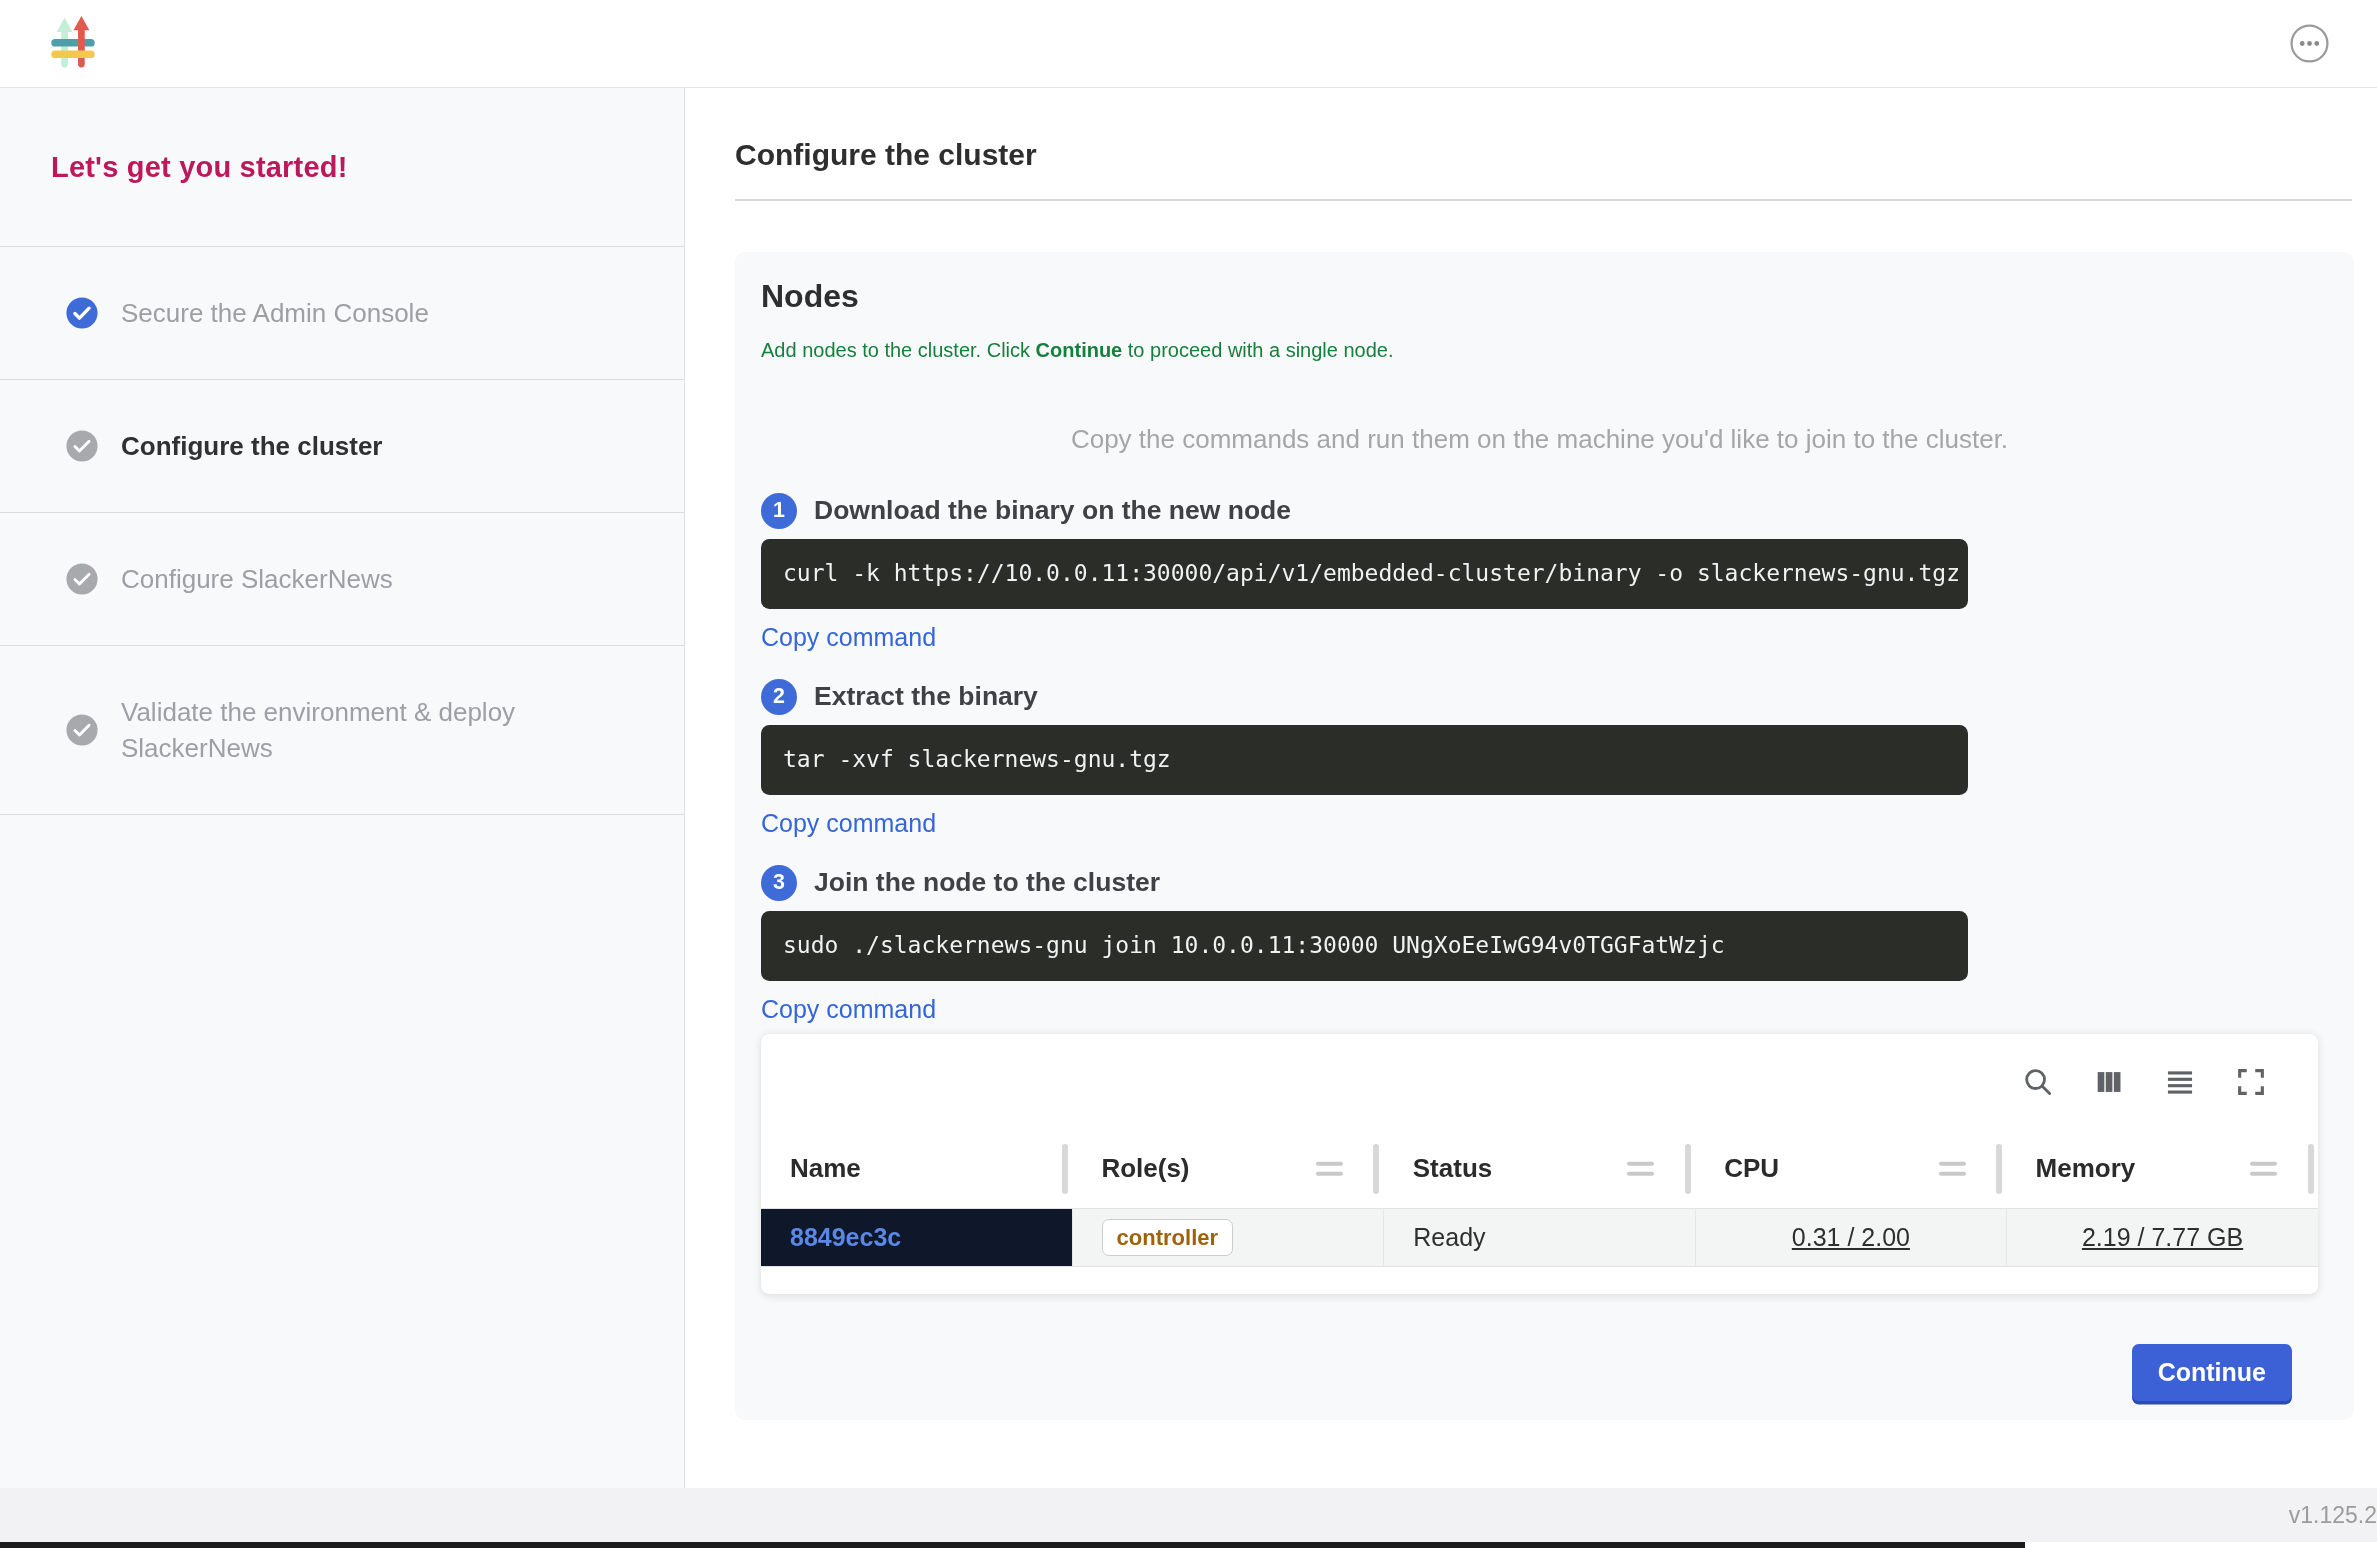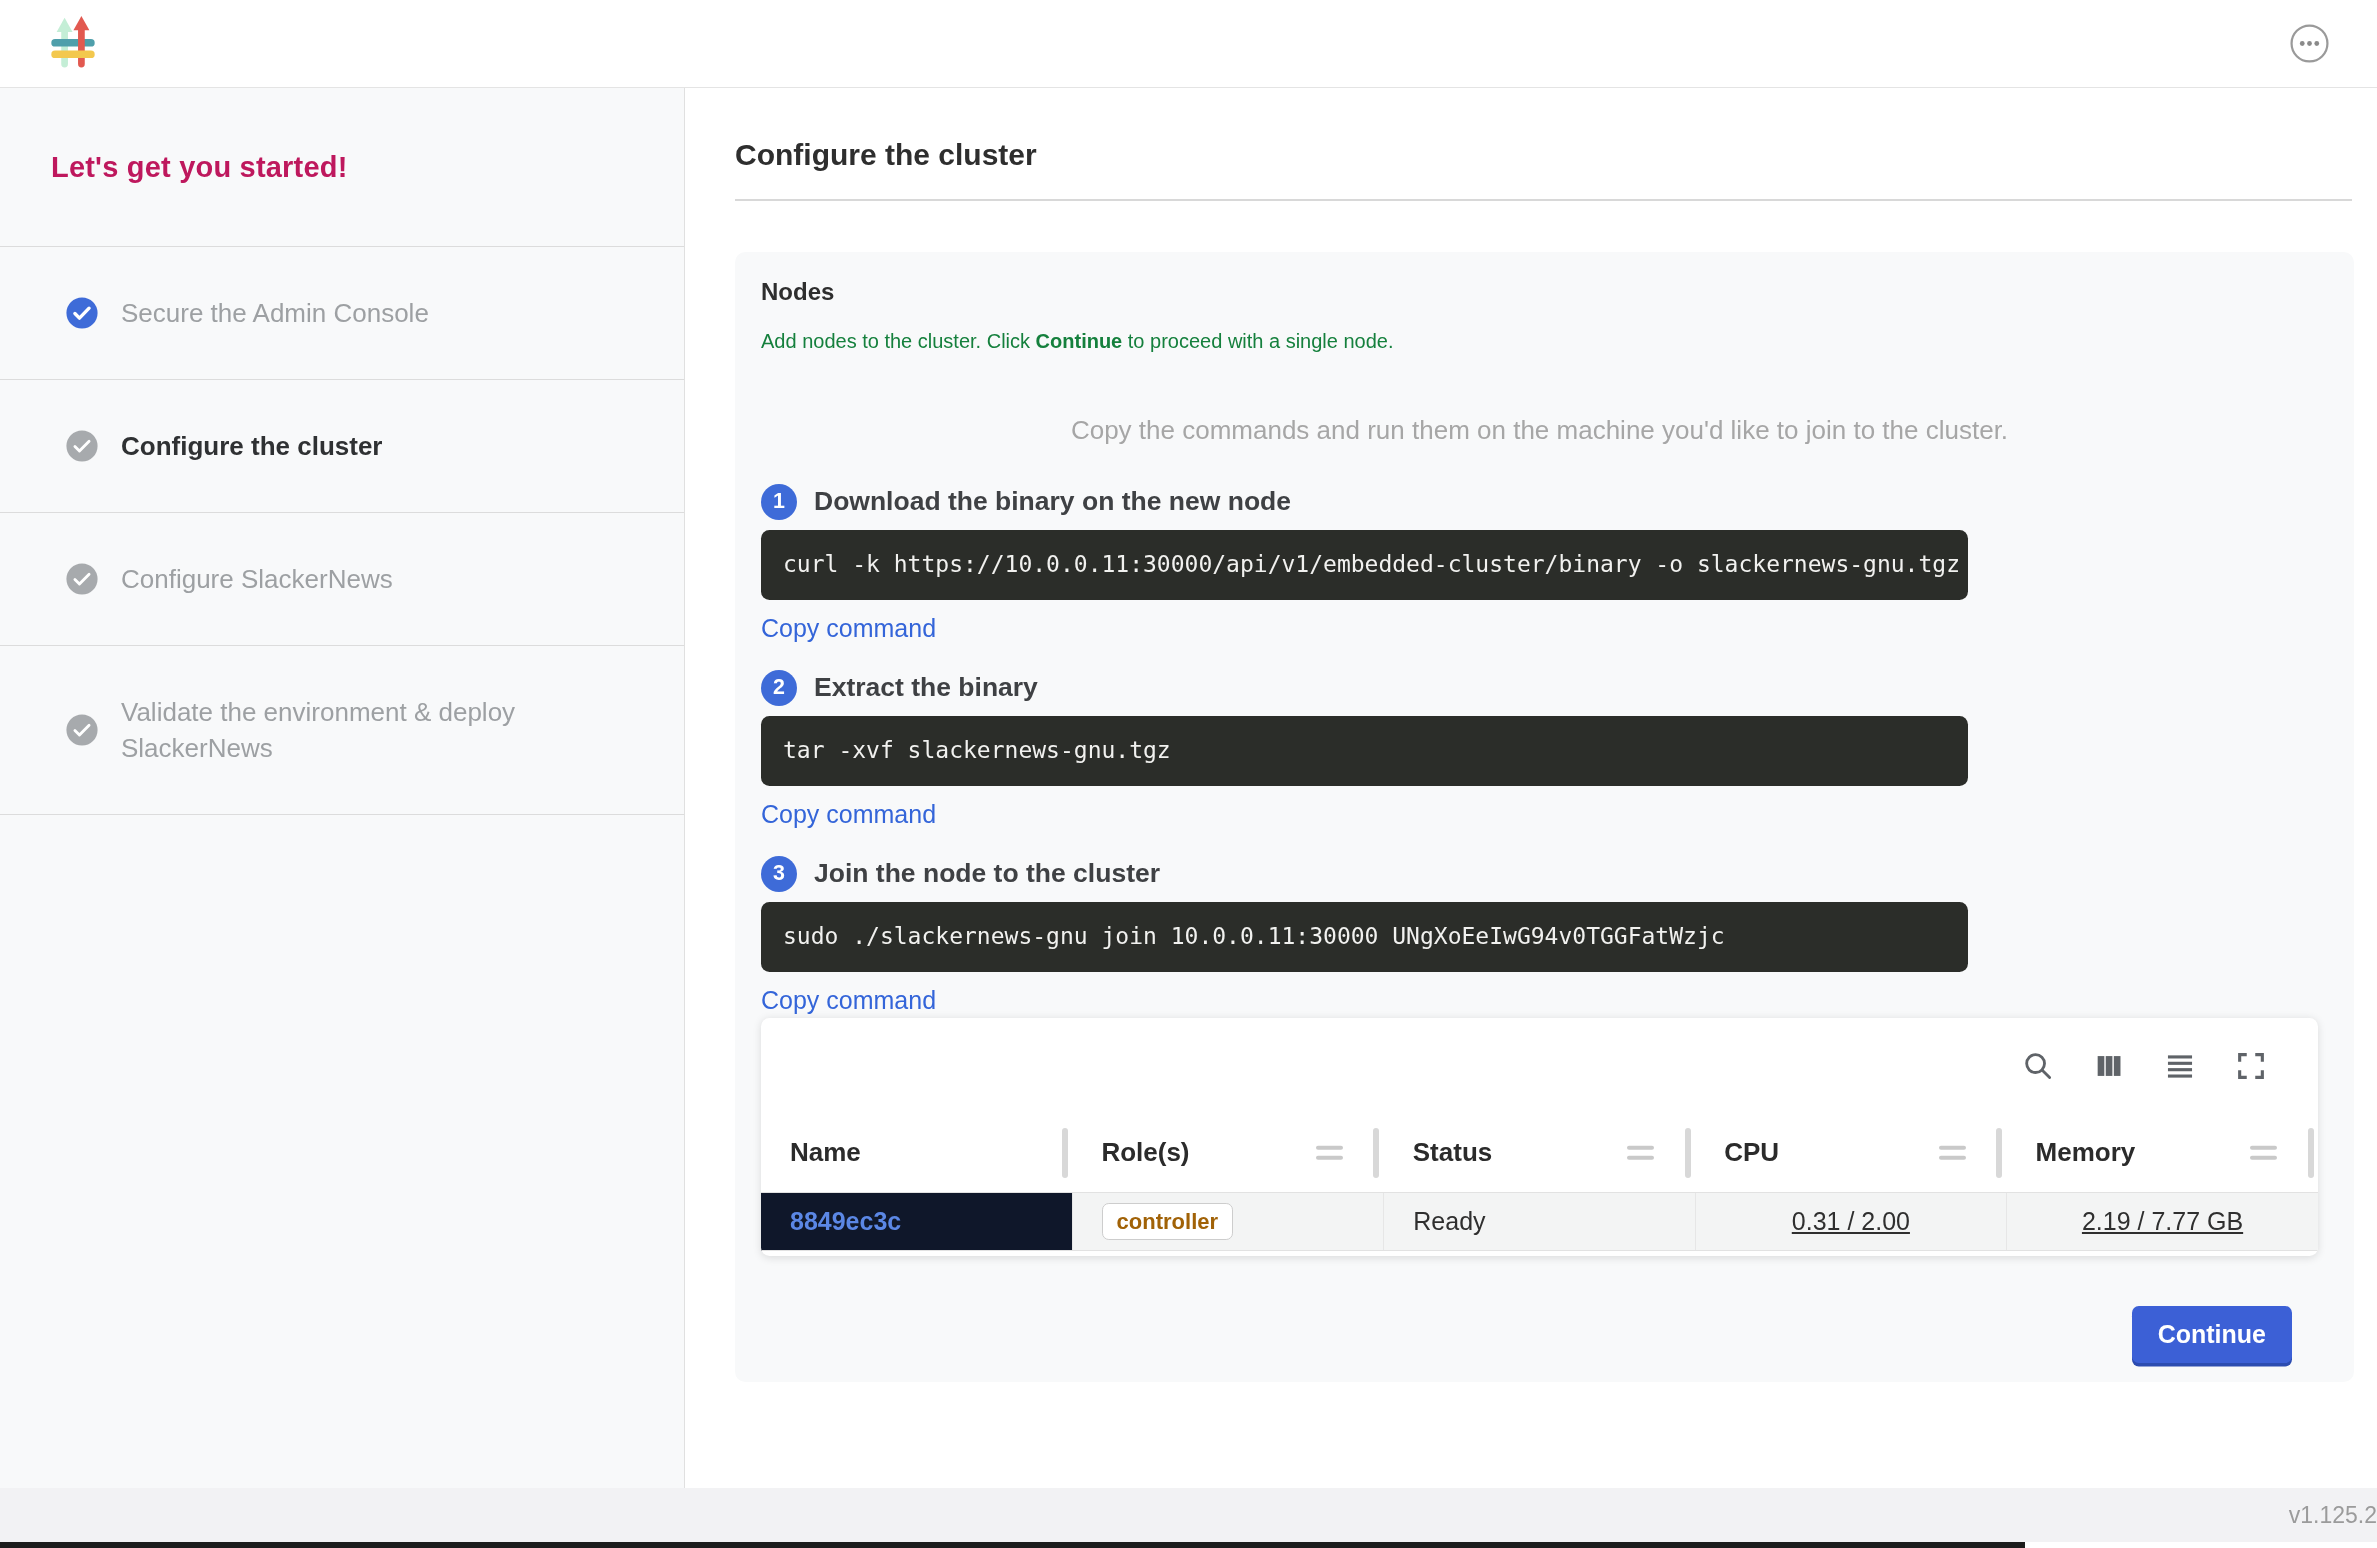--- a/index.html
+++ b/index.html
@@ -70,21 +70,21 @@
   }
 
   
   .nodes-card {
     margin-top: 51px;
     width: 1619px;
     background: #f8f9fa;
     border-radius: 10.3px;
     padding: 26px 36px 19px 26px;
   }
-  .nodes-heading { font-size: 24px; font-weight: bold; color: #2e2e2e; }
+  .nodes-heading { font-size: 32px; font-weight: bold; color: #2e2e2e; }
   .nodes-intro { font-size: 20px; color: #15803d; margin-top: 24px; }
   .nodes-intro b { font-weight: bold; }
   .nodes-hint { font-size: 26px; color: #a6a6a6; margin-top: 62px; text-align: center; }
 
   .step-header { display: flex; align-items: center; gap: 17px; margin-top: 27px; }
   .step-header.first { margin-top: 38px; }
   .step-circle {
     width: 36px; height: 36px; border-radius: 50%;
     background: #3e6bd8; color: #fff;
     font-size: 21.4px; font-weight: bold;
@@ -109,26 +109,26 @@
     display: inline-block;
     margin-top: 13.7px;
     font-size: 25px;
     color: #3465d9;
     text-decoration: none;
     cursor: pointer;
   }
 
   
   .table-card {
-    margin-top: 3px;
+    margin-top: 10px;
     width: 1557px;
     background: #ffffff;
     border-radius: 8.5px;
     box-shadow: 0 1.7px 8.5px rgba(0,0,0,0.12);
-    padding-bottom: 5px;
+    padding-bottom: 27px;
     overflow: hidden;
   }
   .table-toolbar {
     height: 96px;
     display: flex; align-items: center; justify-content: flex-end;
     gap: 32px;
     padding-right: 48px;
   }
   .icon-btn {
     background: none; border: none; cursor: pointer;

